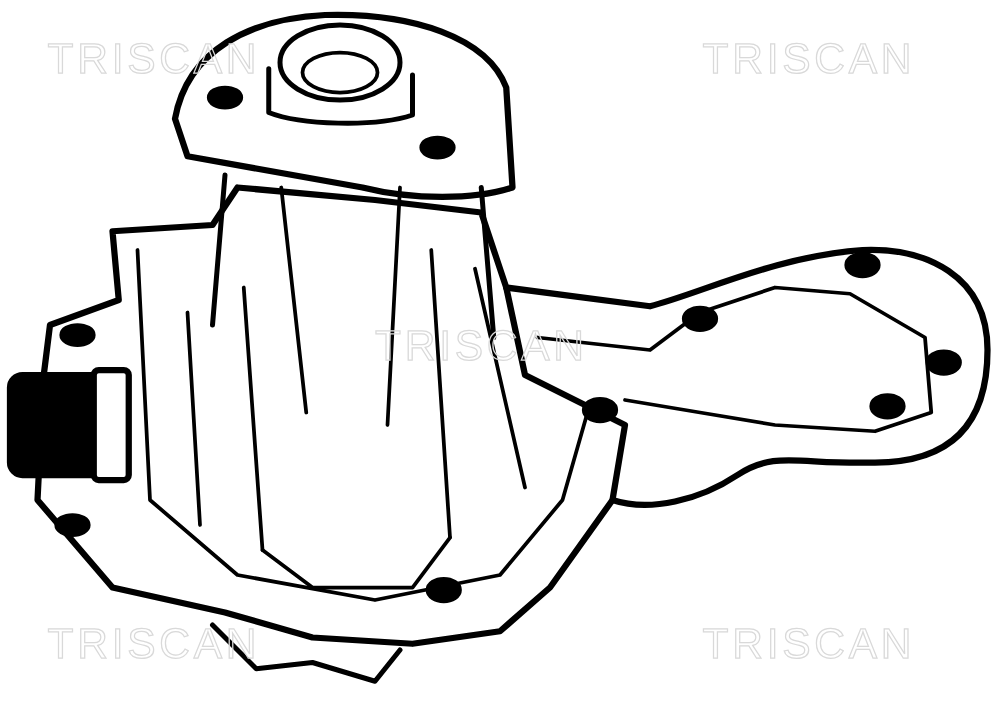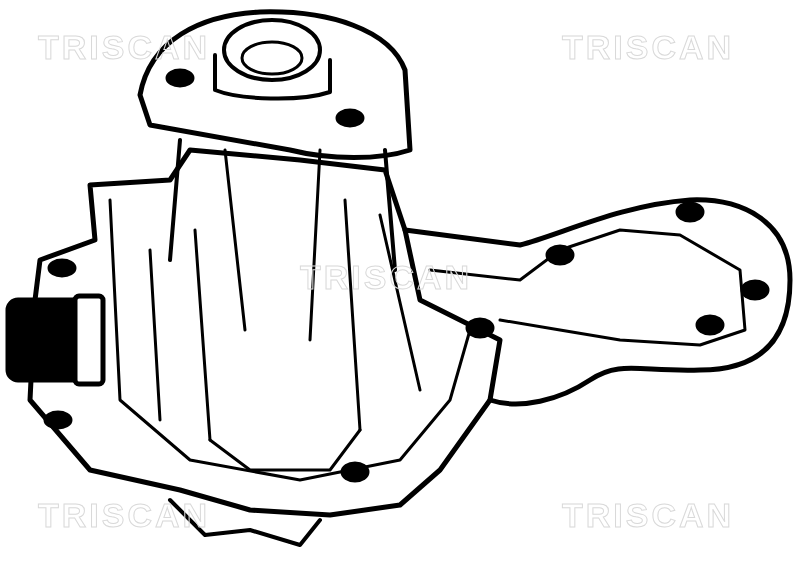--- a/index.html
+++ b/index.html
@@ -1,19 +1,19 @@
 <!DOCTYPE html>
 <html><head>
 <meta charset="utf-8">
 <style>
   html, body { margin:0; padding:0; background:#ffffff; }
   body { width:800px; height:565px; position:relative; overflow:hidden; font-family:"Liberation Sans", sans-serif; }
   .canvas { position:absolute; left:0; top:0; width:800px; height:565px; }
   .wm { position:absolute; font-family:"Liberation Sans", sans-serif; font-size:34px; letter-spacing:3px;
-        color:transparent; -webkit-text-stroke:1px #d9d9d9; font-weight:700; }
+        color:transparent; -webkit-text-stroke:1px #d9d9d9; font-weight:400; }
   svg { position:absolute; left:0; top:0; }
 </style>
 </head>
 <body>
 
 <div class="canvas">
   <svg width="800" height="565" viewBox="0 0 800 565" fill="none" stroke="#000" stroke-width="5" stroke-linejoin="round" stroke-linecap="round">
 
     <path d="M140 95 C150 40 200 15 260 12 C330 10 390 30 405 70 L410 150 C380 160 330 160 290 150 L150 125 Z"></path>
     <ellipse cx="272" cy="50" rx="48" ry="30" stroke-width="4"></ellipse>

